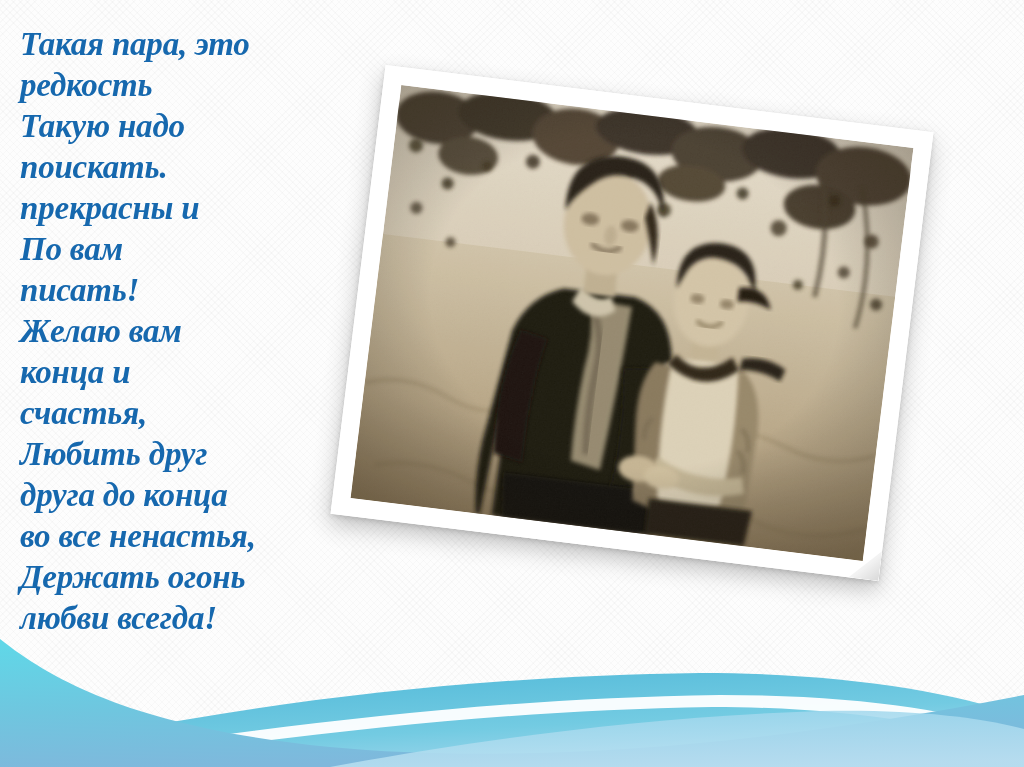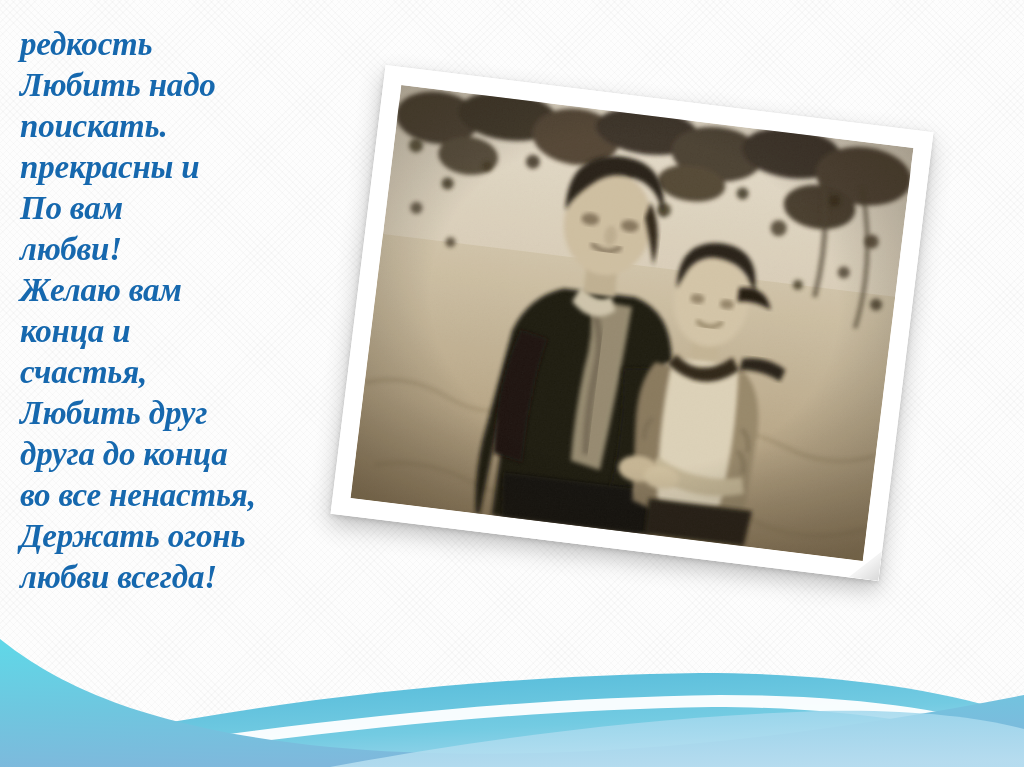--- a/index.html
+++ b/index.html
@@ -83,26 +83,27 @@
     height: 130px;
     pointer-events: none;
   }
 </style>
 </head>
 <body>
 
 <div id="slide">
 
   <div id="poem">
+    <div class="poem-line">Такая пара, это</div>
     <div class="poem-line">редкость</div>
-    <div class="poem-line">Любить надо</div>
+    <div class="poem-line">Такую надо</div>
     <div class="poem-line">поискать.</div>
     <div class="poem-line">прекрасны и</div>
     <div class="poem-line">По вам</div>
-    <div class="poem-line">любви!</div>
+    <div class="poem-line">писать!</div>
     <div class="poem-line">Желаю вам</div>
     <div class="poem-line">конца и</div>
     <div class="poem-line">счастья,</div>
     <div class="poem-line">Любить друг</div>
     <div class="poem-line">друга до конца</div>
     <div class="poem-line">во все ненастья,</div>
     <div class="poem-line">Держать огонь</div>
     <div class="poem-line">любви всегда!</div>
   </div>
 

